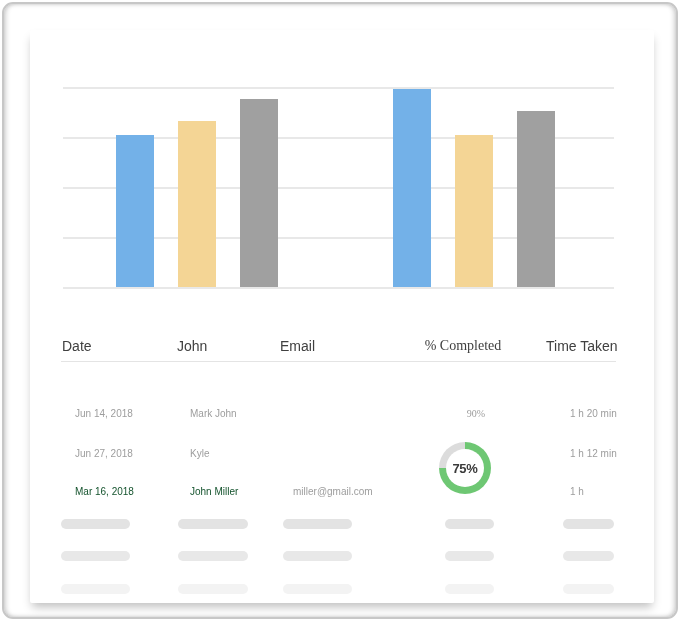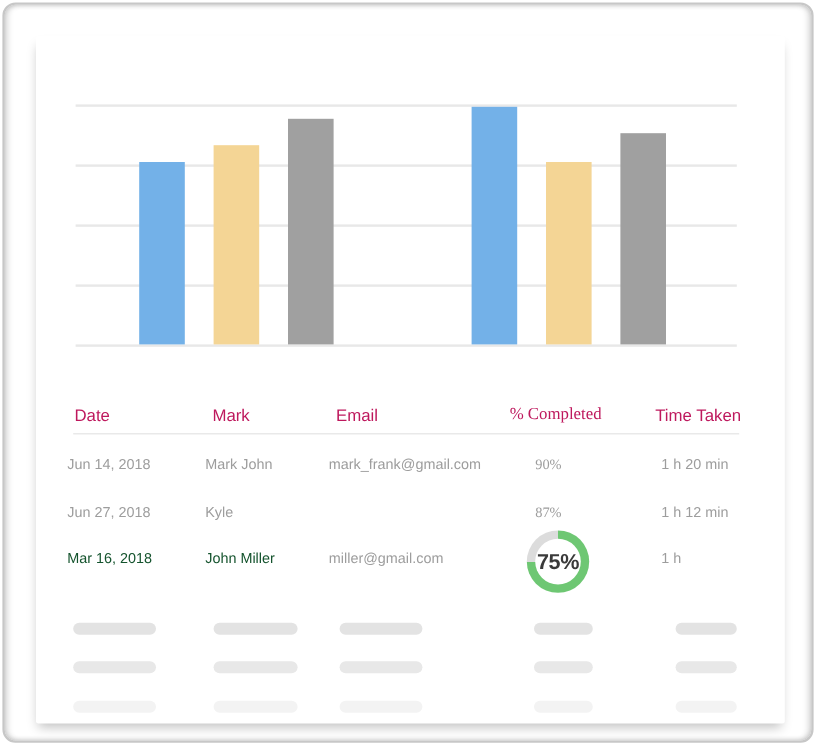--- a/index.html
+++ b/index.html
@@ -18,39 +18,39 @@
     background: #ffffff; border-radius: 2px;
     box-shadow: 0 6px 9px -2px rgba(0,0,0,0.25);
   }
   
   .plot { position: absolute; left: 33px; top: 58px; width: 551px; height: 200px; }
   .grid-line { position: absolute; left: 0; width: 100%; height: 2px; background: #e8e8e8; }
   .bar-group { position: absolute; bottom: 1px; display: flex; align-items: flex-end; gap: 24px; }
   .bar { width: 38px; }
   
   .thead { position: absolute; left: 31px; top: 308px; width: 555px; height: 18px;
-           font-size: 14px; color: #be185d; }
+           font-size: 14px; color: #404040; }
   .divider { position: absolute; left: 31px; top: 331px; width: 555px; height: 1px; background: #e4e4e4; }
   .cell { position: absolute; top: 0; white-space: nowrap; }
   .c-date  { left: 1px; }
   .c-name  { left: 116px; }
   .c-email { left: 219px; }
   .c-pct   { left: 343px; width: 118px; text-align: center; font-family: Liberation Serif, serif; }
   .c-time  { left: 496px; }
   .c-time-head { left: 485px; }
-  .trow { position: absolute; left: 25px; width: 555px; height: 20px;
-          font-size: 12px; color: #9d9d9d; line-height: 20px; }
+  .trow { position: absolute; left: 44px; width: 555px; height: 20px;
+          font-size: 10px; color: #9d9d9d; line-height: 20px; margin-top: 27px; }
   .trow.r1 { top: 347px; } .trow.r2 { top: 387px; } .trow.r3 { top: 425px; }
   .trow .dark { color: #14532d; }
   
   .ring { position: absolute; left: 409px; top: 412px; width: 52px; height: 52px;
           border-radius: 50%; display: flex; align-items: center; justify-content: center; }
   .ring-inner { width: 38px; height: 38px; border-radius: 50%; background: #ffffff;
                 display: flex; align-items: center; justify-content: center;
-                font-size: 18px; font-weight: bold; color: #3a3a3a; letter-spacing: -0.3px; }
+                font-size: 13px; font-weight: bold; color: #3a3a3a; letter-spacing: -0.3px; }
   
   .skel-bar { position: absolute; height: 10px; border-radius: 5px; }
 </style>
 </head>
 <body>
 
 <div class="frame">
   <div class="card">
 
     <div class="plot">
@@ -67,31 +67,30 @@
         </div>
         <div class="bar-group" style="left: 330px;">
           <div class="bar" style="height: 198px; background: rgb(115, 177, 232);"></div>
           <div class="bar" style="height: 152px; background: rgb(244, 213, 149);"></div>
           <div class="bar" style="height: 176px; background: rgb(160, 160, 160);"></div>
         </div>
       </div>
 
     <div class="thead">
       <span class="cell c-date">Date</span>
-      <span class="cell c-name">Mark</span>
+      <span class="cell c-name">John</span>
       <span class="cell c-email">Email</span>
       <span class="cell c-pct">% Completed</span>
       <span class="cell c-time c-time-head">Time Taken</span>
     </div>
     <div class="divider"></div>
 
     <div class="trow r1">
       <span class="cell c-date">Jun 14, 2018</span>
       <span class="cell c-name">Mark John</span>
-      <span class="cell c-email">mark_frank@gmail.com</span>
       <span class="cell c-pct">90%</span>
       <span class="cell c-time">1 h 20 min</span>
     </div>
 
     <div class="trow r2">
       <span class="cell c-date">Jun 27, 2018</span>
       <span class="cell c-name">Kyle</span>
       <span class="cell c-pct">87%</span>
       <span class="cell c-time">1 h 12 min</span>
     </div>

